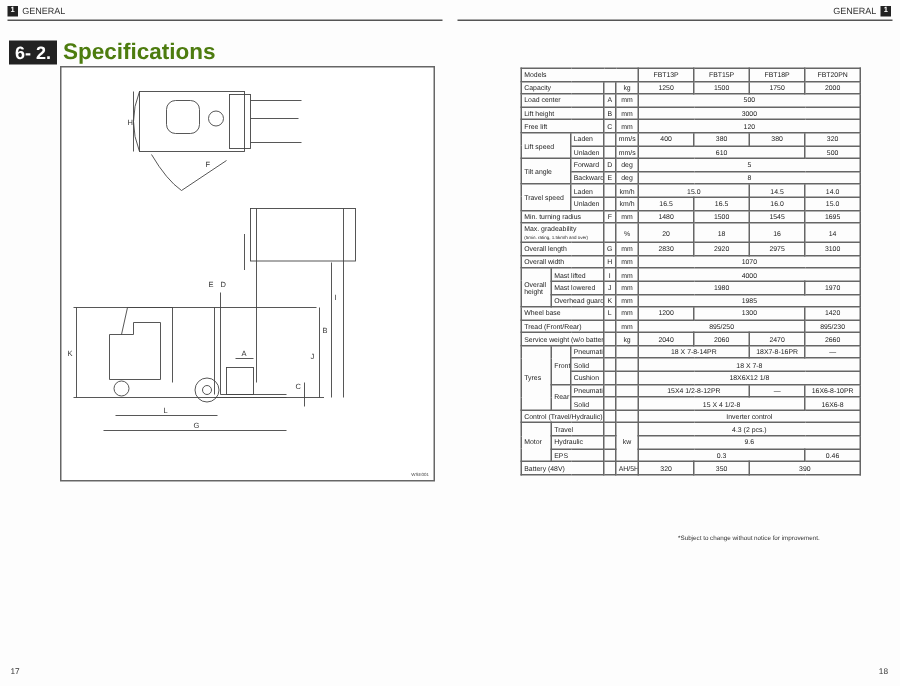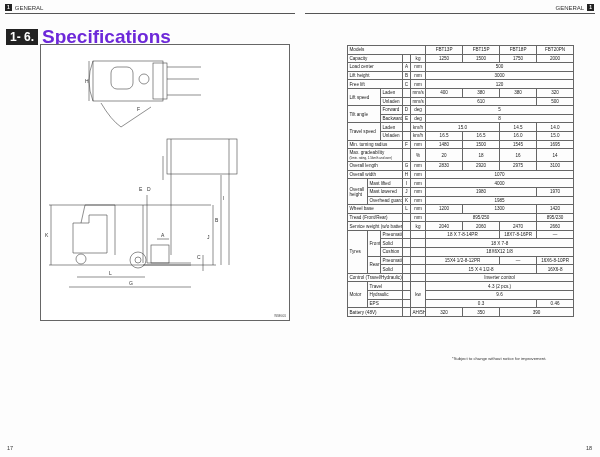--- a/index.html
+++ b/index.html
@@ -3,21 +3,21 @@
 <meta charset="utf-8">
 <style>
   html,body{margin:0;padding:0;}
   body{width:600px;height:457px;background:#fdfdfd;font-family:"Liberation Sans",sans-serif;color:#222;position:relative;overflow:hidden;}
   .hdr-left{position:absolute;left:5px;top:4px;display:flex;align-items:center;gap:3px;font-size:6px;color:#333;}
   .hdr-right{position:absolute;right:6px;top:4px;display:flex;align-items:center;gap:3px;font-size:6px;color:#333;}
   .chip{display:inline-block;background:#222;color:#fff;font-size:5px;font-weight:bold;padding:0 2px;line-height:7px;}
   .hline{position:absolute;top:13px;height:1px;background:#555;}
   .title-wrap{position:absolute;left:6px;top:26px;display:flex;align-items:center;gap:4px;}
   .title-chip{background:#222;color:#fff;font-weight:bold;font-size:12px;padding:1px 4px;line-height:14px;}
-  .title-text{font-weight:bold;font-size:19px;color:#6d28d9;}
+  .title-text{font-weight:bold;font-size:15px;color:#4d7c0f;}
   .figure{position:absolute;left:40px;top:44px;width:248px;height:275px;border:1px solid #666;background:#fff;}
   .figure svg{position:absolute;left:0;top:0;}
   .fig-code{position:absolute;right:3px;bottom:2px;font-size:3px;color:#444;}
   table.spec{position:absolute;left:347px;top:45px;width:226px;border-collapse:collapse;font-size:4.6px;color:#222;table-layout:fixed;}
   table.spec td{border:0.6px solid #666;padding:0 1.5px;height:7.6px;line-height:7px;white-space:nowrap;overflow:hidden;}
   td.c{text-align:center;}
   .note{position:absolute;left:452px;top:356px;font-size:4.2px;color:#333;}
   .pg-left{position:absolute;left:7px;top:445px;font-size:5.5px;color:#333;}
   .pg-right{position:absolute;right:8px;top:445px;font-size:5.5px;color:#333;}
 </style>
@@ -29,21 +29,21 @@
   <span>GENERAL</span>
 </div>
 <div class="hline" style="left:5px;width:290px;"></div>
 <div class="hdr-right">
   <span>GENERAL</span>
   <span class="chip">1</span>
 </div>
 <div class="hline" style="left:305px;width:290px;"></div>
 
 <div class="title-wrap">
-  <span class="title-chip">1- 6.</span>
+  <span class="title-chip">6- 2.</span>
   <span class="title-text">Specifications</span>
 </div>
 
 <div class="figure">
   <svg width="248" height="275" viewBox="0 0 248 275">
     <g stroke="#444" stroke-width="0.6" fill="none">
 
       <rect x="52" y="16" width="70" height="40"></rect>
       <path d="M52,16 Q44,36 52,56"></path>
       <rect x="70" y="22" width="22" height="22" rx="6"></rect>

